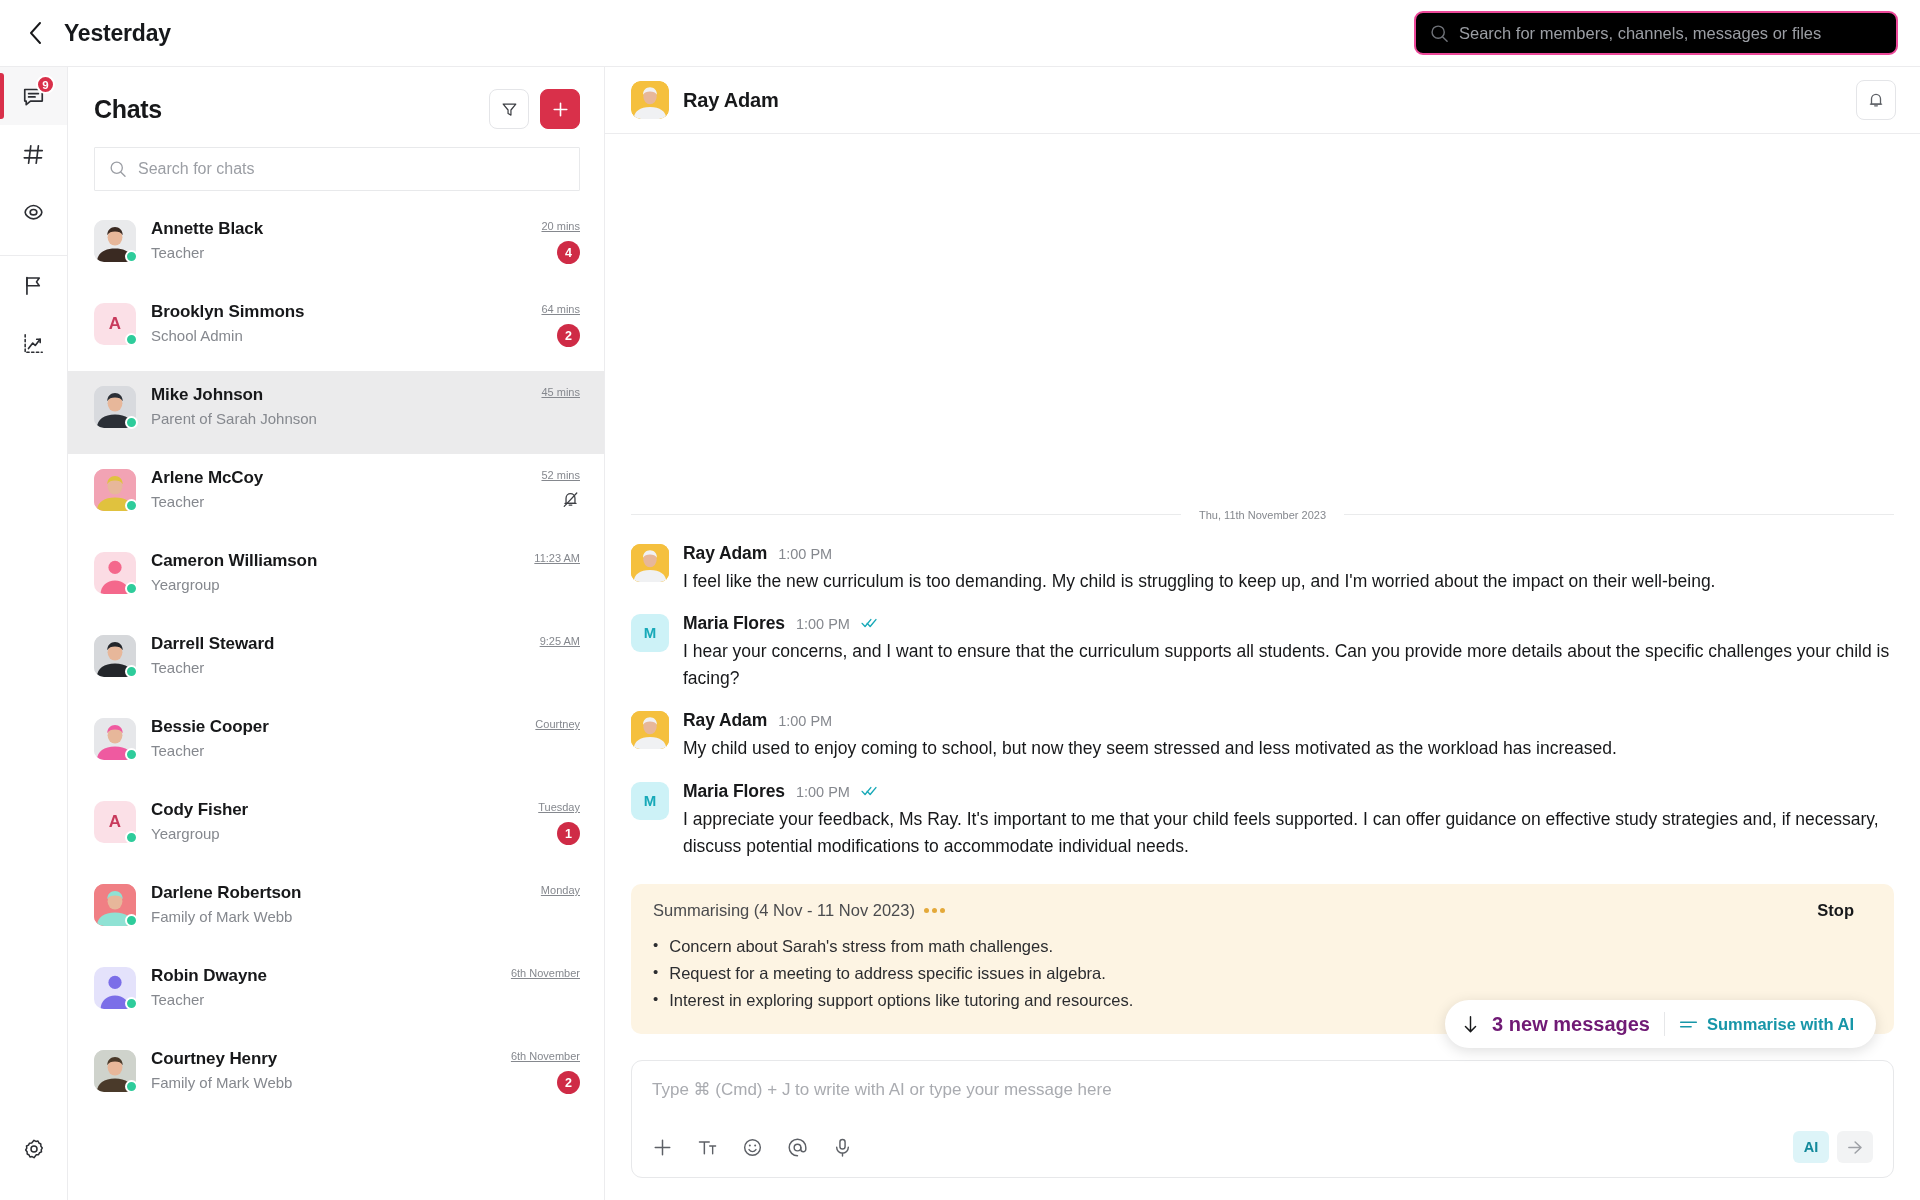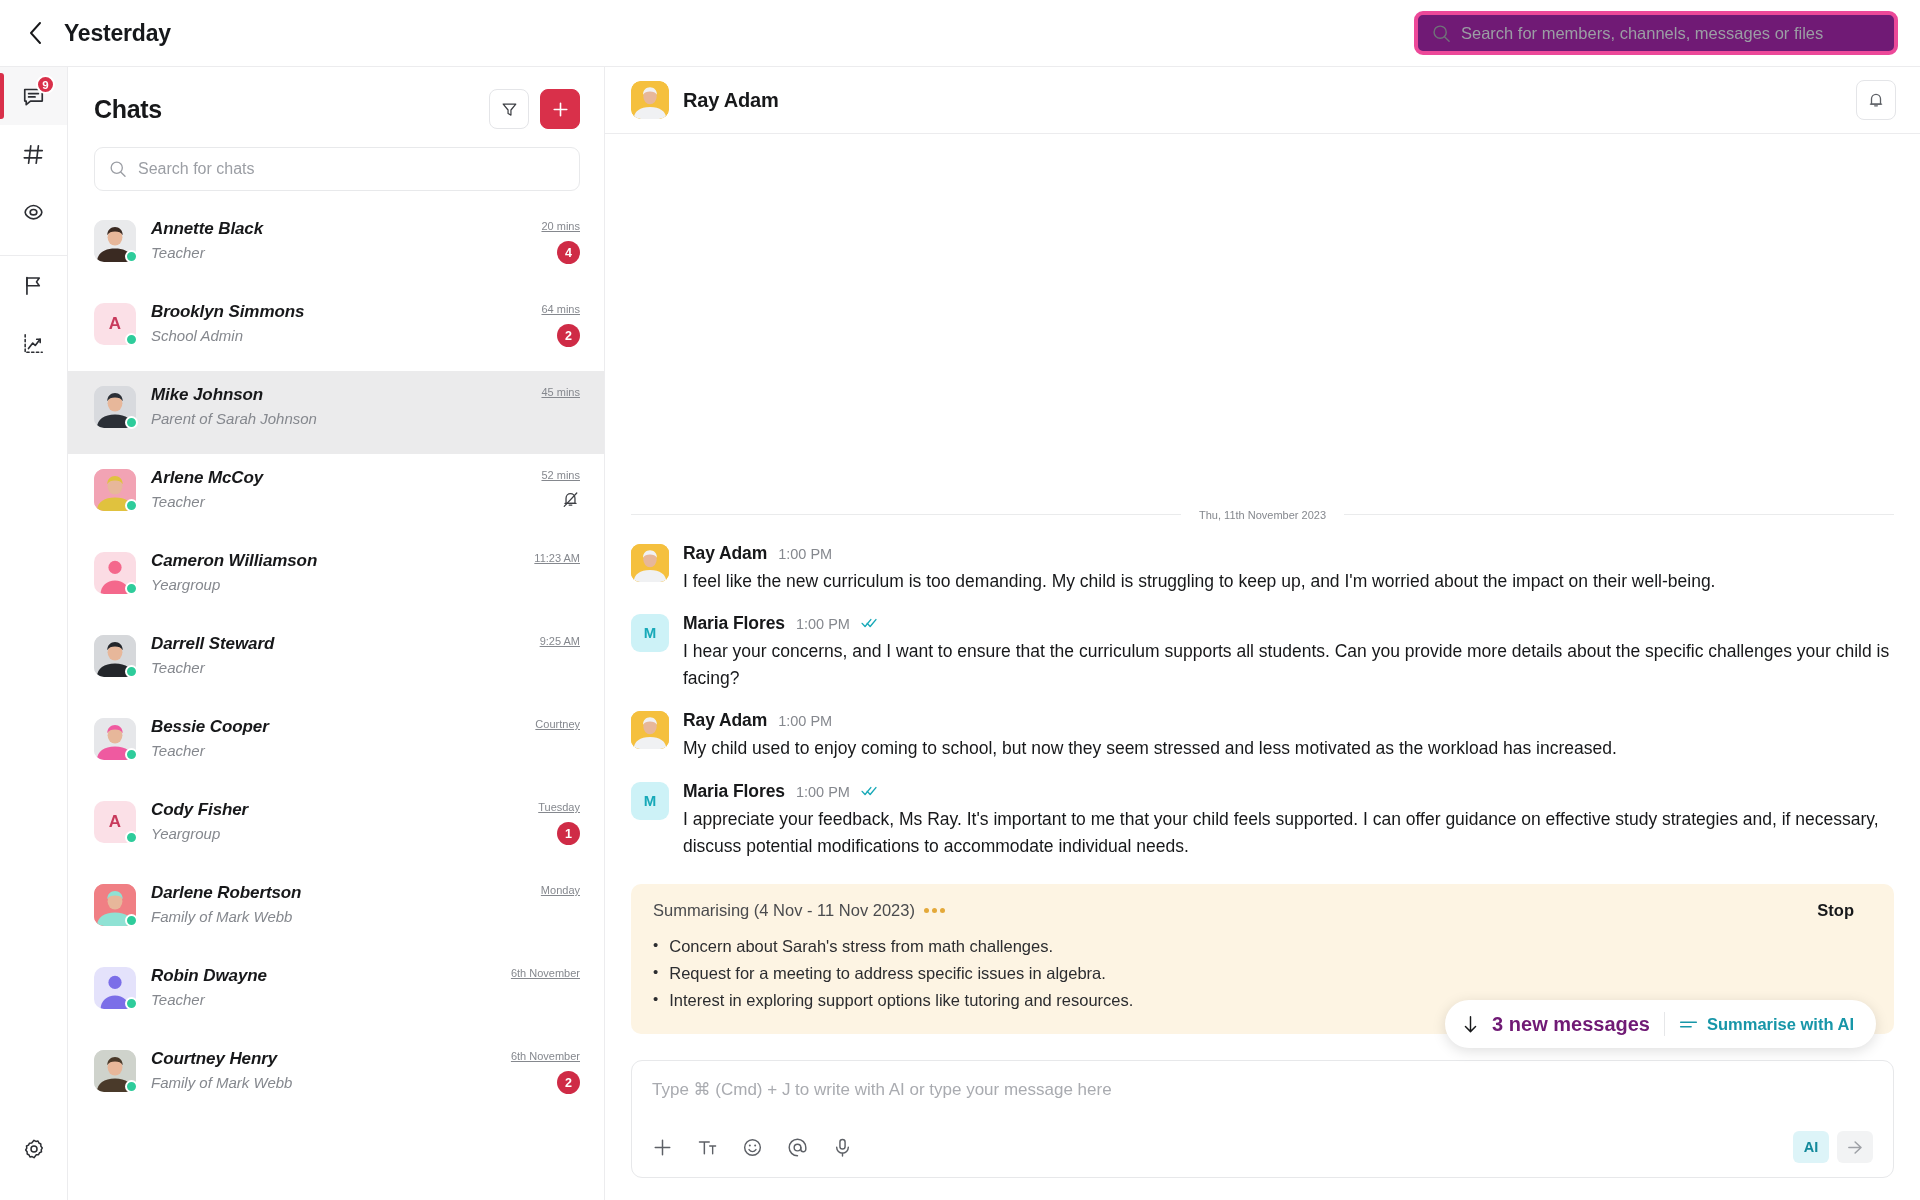--- a/index.html
+++ b/index.html
@@ -26,23 +26,23 @@
     display: flex; align-items: center; justify-content: center;
     cursor: pointer;
   }
   .app-title {
     font-size: 23px; font-weight: 700; letter-spacing: -0.2px;
     margin-left: 12px; color: #16181b;
   }
   .topsearch {
     position: absolute; right: 22px; top: 11px;
     width: 484px; height: 44px;
-    border: 4px solid #ec4899; border-radius: 9px;
+    border: 2px solid #ec4899; border-radius: 9px;
     display: flex; align-items: center; gap: 10px;
-    padding: 0 14px; background: #701a75;
+    padding: 0 14px; background: #000000;
   }
   .topsearch .ph { font-size: 16.5px; color: #9b9ea4; }
 
   
   .body { display: flex; flex: 1; min-height: 0; }
 
   
   .rail {
     width: 68px; min-width: 68px;
     border-right: 1px solid #ececee;
@@ -87,21 +87,21 @@
   .cl-actions { margin-left: auto; display: flex; gap: 11px; }
   .icon-btn {
     width: 40px; height: 40px; border-radius: 8px;
     border: 1px solid #e4e5e8; background: #fff;
     display: flex; align-items: center; justify-content: center;
     cursor: pointer; color: #3d3f44;
   }
   .icon-btn.primary { background: #d9304a; border-color: #d9304a; color: #fff; }
   .cl-search {
     margin: 18px 24px 0 26px;
-    height: 44px; border: 1px solid #e8e9eb; border-radius: 9px;
+    height: 44px; border: 1px solid #e8e9eb; border-radius: 1px;
     display: flex; align-items: center; gap: 11px; padding: 0 14px;
   }
   .cl-search .ph { font-size: 16px; color: #9b9ea4; }
   .cl-scroll { flex: 1; overflow: hidden; margin-top: 14px; }
 
   .chat-row {
     display: flex; align-items: flex-start;
     padding: 12px 24px 12px 26px;
     height: 83px; cursor: pointer; position: relative;
   }
@@ -111,21 +111,21 @@
     width: 42px; height: 42px; border-radius: 10px;
     overflow: hidden; position: relative;
     display: flex; align-items: center; justify-content: center;
     font-size: 16px; font-weight: 600;
   }
   .dot {
     position: absolute; right: -2px; bottom: -1px;
     width: 13px; height: 13px; border-radius: 50%;
     background: #2ecc9b; border: 2px solid #fff;
   }
-  .chat-info { margin-left: 15px; flex: 1; min-width: 0; padding-top: 2px; font-style: italic; }
+  .chat-info { margin-left: 15px; flex: 1; min-width: 0; padding-top: 2px; }
   .chat-name { font-size: 17px; font-weight: 600; color: #17181a; letter-spacing: -0.1px; }
   .chat-role { font-size: 15px; color: #85888e; margin-top: 5px; }
   .chat-meta {
     display: flex; flex-direction: column; align-items: flex-end;
     gap: 9px; padding-top: 3px; min-width: 76px;
   }
   .chat-time { font-size: 11px; color: #85888e; white-space: nowrap; text-decoration: underline; }
   .chat-badge {
     min-width: 23px; height: 23px; padding: 0 6px;
     border-radius: 12px; background: #cf2b46; color: #fff;

